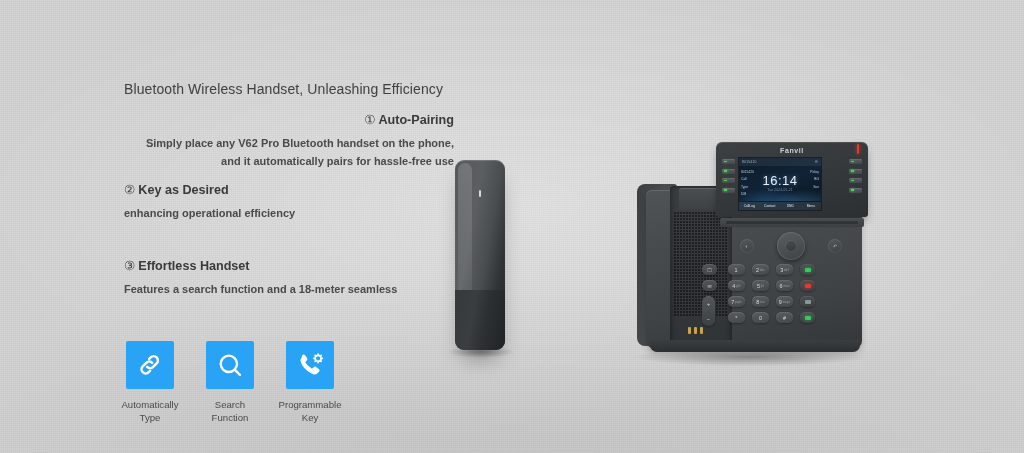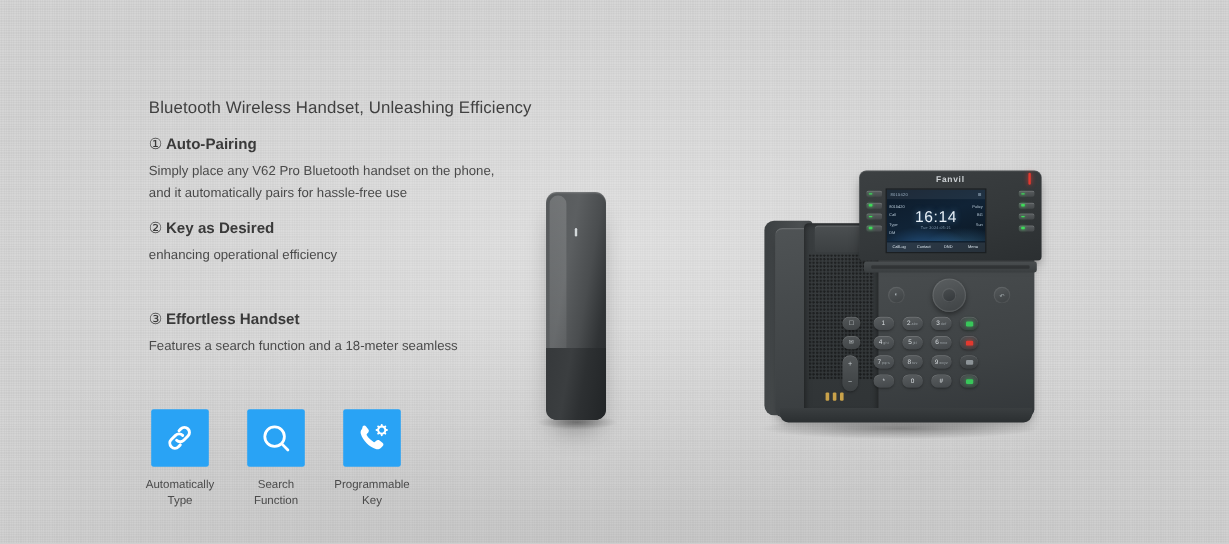--- a/index.html
+++ b/index.html
@@ -31,22 +31,22 @@
   }
   .feature{position:absolute;left:124px;width:330px;}
   .feat-title{
     font-size:12.6px;font-weight:bold;color:#3a3a3a;
     white-space:nowrap;line-height:16px;
   }
   .feat-title .num{font-weight:normal;font-size:12.6px;margin-right:3px;}
   .feat-body{
     margin-top:7px;font-size:11px;color:#4a4a4a;line-height:17.5px;
   }
-  .feat-body div{white-space:nowrap;}
-  #f1{top:112px;}
+  .feat-body div{white-space:nowrap;font-weight:bold;}
+  #f1{top:112px;text-align:right;}
   #f2{top:182px;}
   #f3{top:258px;}
 
   
   #iconrow{position:absolute;left:126px;top:341px;display:flex;gap:32px;}
   .icon-cell{width:48px;display:flex;flex-direction:column;align-items:center;}
   .icon-tile{
     width:48px;height:48px;background:#29a3f5;border-radius:2px;
     display:flex;align-items:center;justify-content:center;
   }

